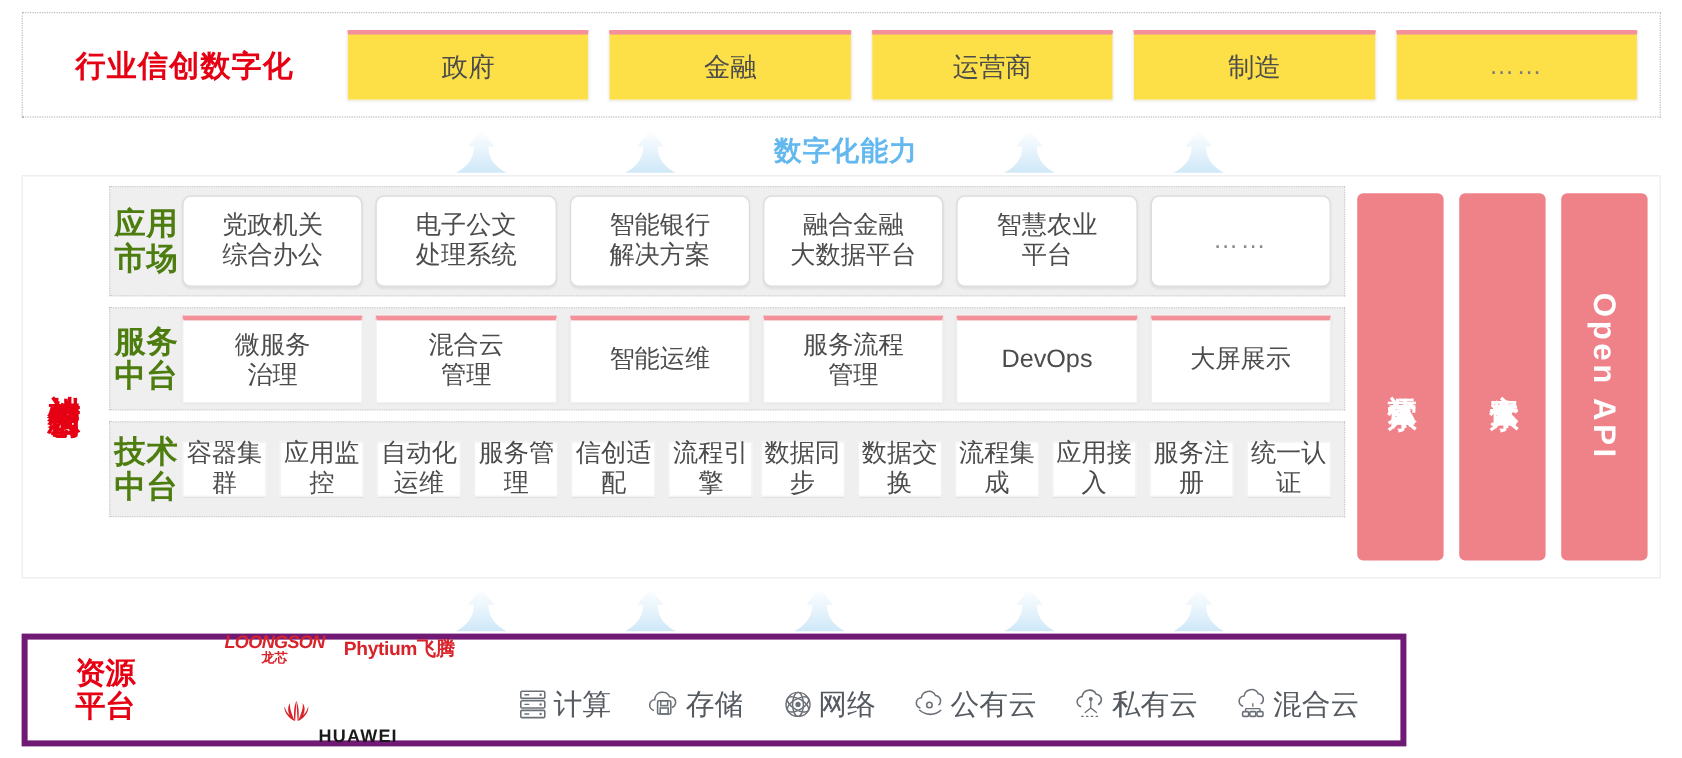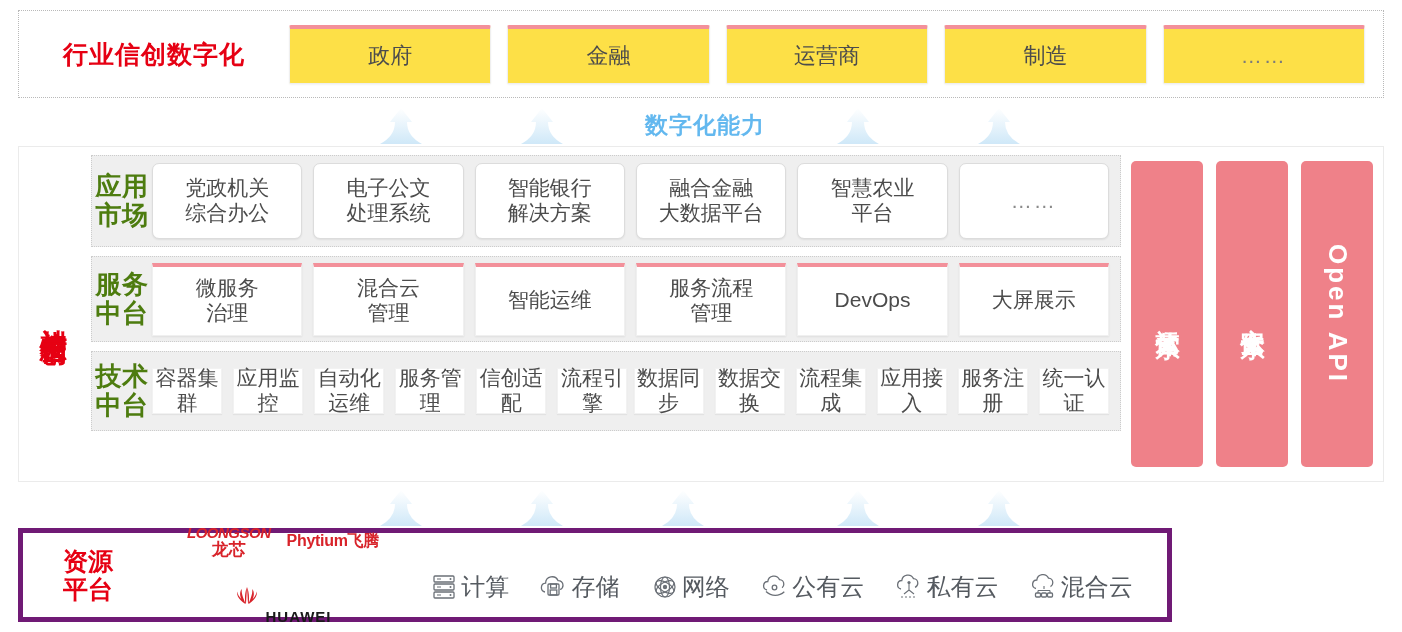--- a/index.html
+++ b/index.html
@@ -127,21 +127,21 @@
   }
   .vendors{
     width:260px;flex:0 0 auto;
     display:flex;flex-direction:column;align-items:center;justify-content:center;gap:6px;
   }
   .vrow{display:flex;align-items:center;justify-content:center;gap:16px;}
   .loongson{display:flex;flex-direction:column;align-items:center;line-height:1;}
   .loongson .en{
     color:#d8232a;font-weight:bold;font-size:15px;font-style:italic;letter-spacing:-.5px;
   }
-  .loongson .cn{color:#d8232a;font-size:17px;font-weight:bold;margin-top:1px;}
+  .loongson .cn{color:#d8232a;font-size:11px;font-weight:bold;margin-top:1px;}
   .phytium{color:#d8232a;font-weight:bold;font-size:16px;letter-spacing:-.3px;}
   .huawei{display:flex;align-items:center;gap:7px;}
   .huawei .mark{width:24px;height:18px;}
   .huawei .txt{color:#1a1a1a;font-weight:bold;font-size:15px;letter-spacing:1px;margin-top:44px;}
 
   .res-items{flex:1;display:flex;align-items:center;justify-content:space-around;padding-right:20px;}
   .res-item{display:flex;align-items:center;gap:0;margin-top:24px;}
   .res-item .ico{width:34px;height:34px;flex:0 0 auto;}
   .res-item .lbl{font-size:24px;color:#555a60;}
 </style>

